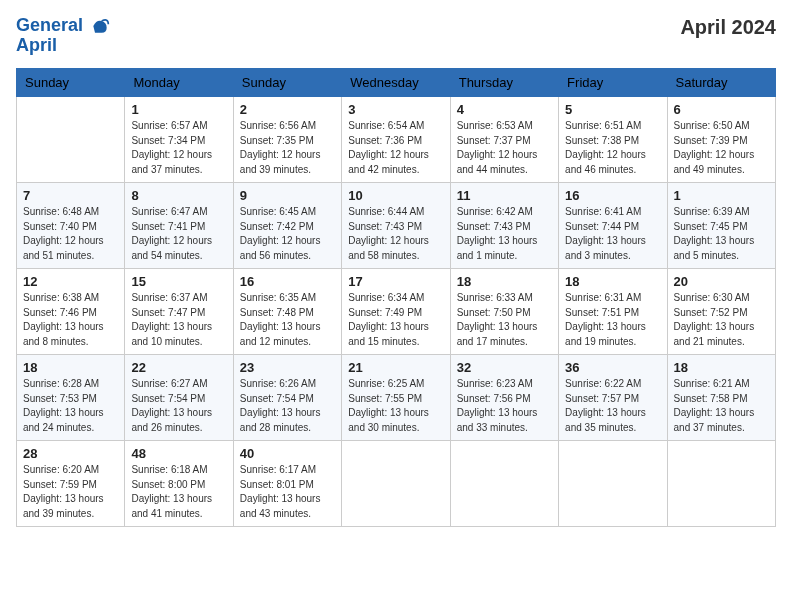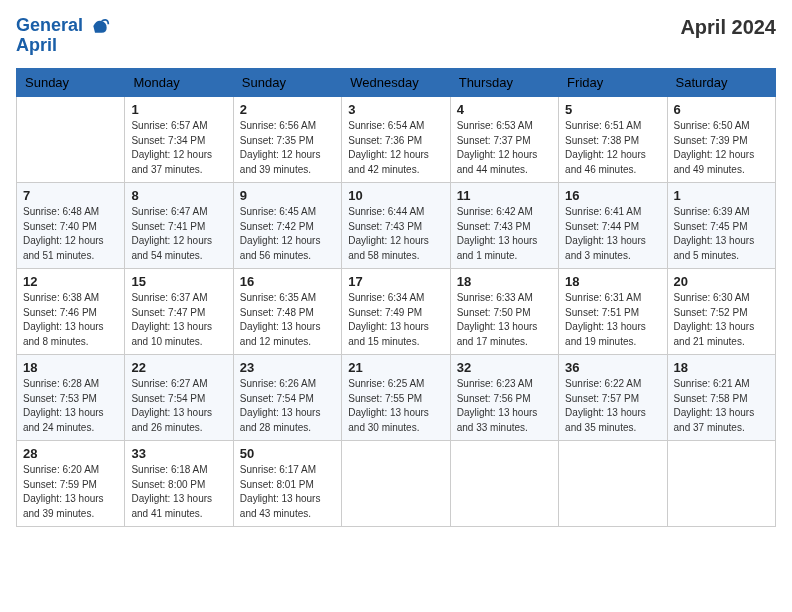--- a/index.html
+++ b/index.html
@@ -294,27 +294,27 @@
         </td>
       </tr>
       <tr>
         <td>
           <div class="day-number">28</div>
           <div class="day-info">
             Sunrise: 6:20 AM<br>Sunset: 7:59 PM<br>Daylight: 13 hours and 39 minutes.
           </div>
         </td>
         <td>
-          <div class="day-number">33</div>
+          <div class="day-number">48</div>
           <div class="day-info">
             Sunrise: 6:18 AM<br>Sunset: 8:00 PM<br>Daylight: 13 hours and 41 minutes.
           </div>
         </td>
         <td>
-          <div class="day-number">50</div>
+          <div class="day-number">40</div>
           <div class="day-info">
             Sunrise: 6:17 AM<br>Sunset: 8:01 PM<br>Daylight: 13 hours and 43 minutes.
           </div>
         </td>
         <td class="empty-cell"></td>
         <td class="empty-cell"></td>
         <td class="empty-cell"></td>
         <td class="empty-cell"></td>
       </tr>
     </tbody>

